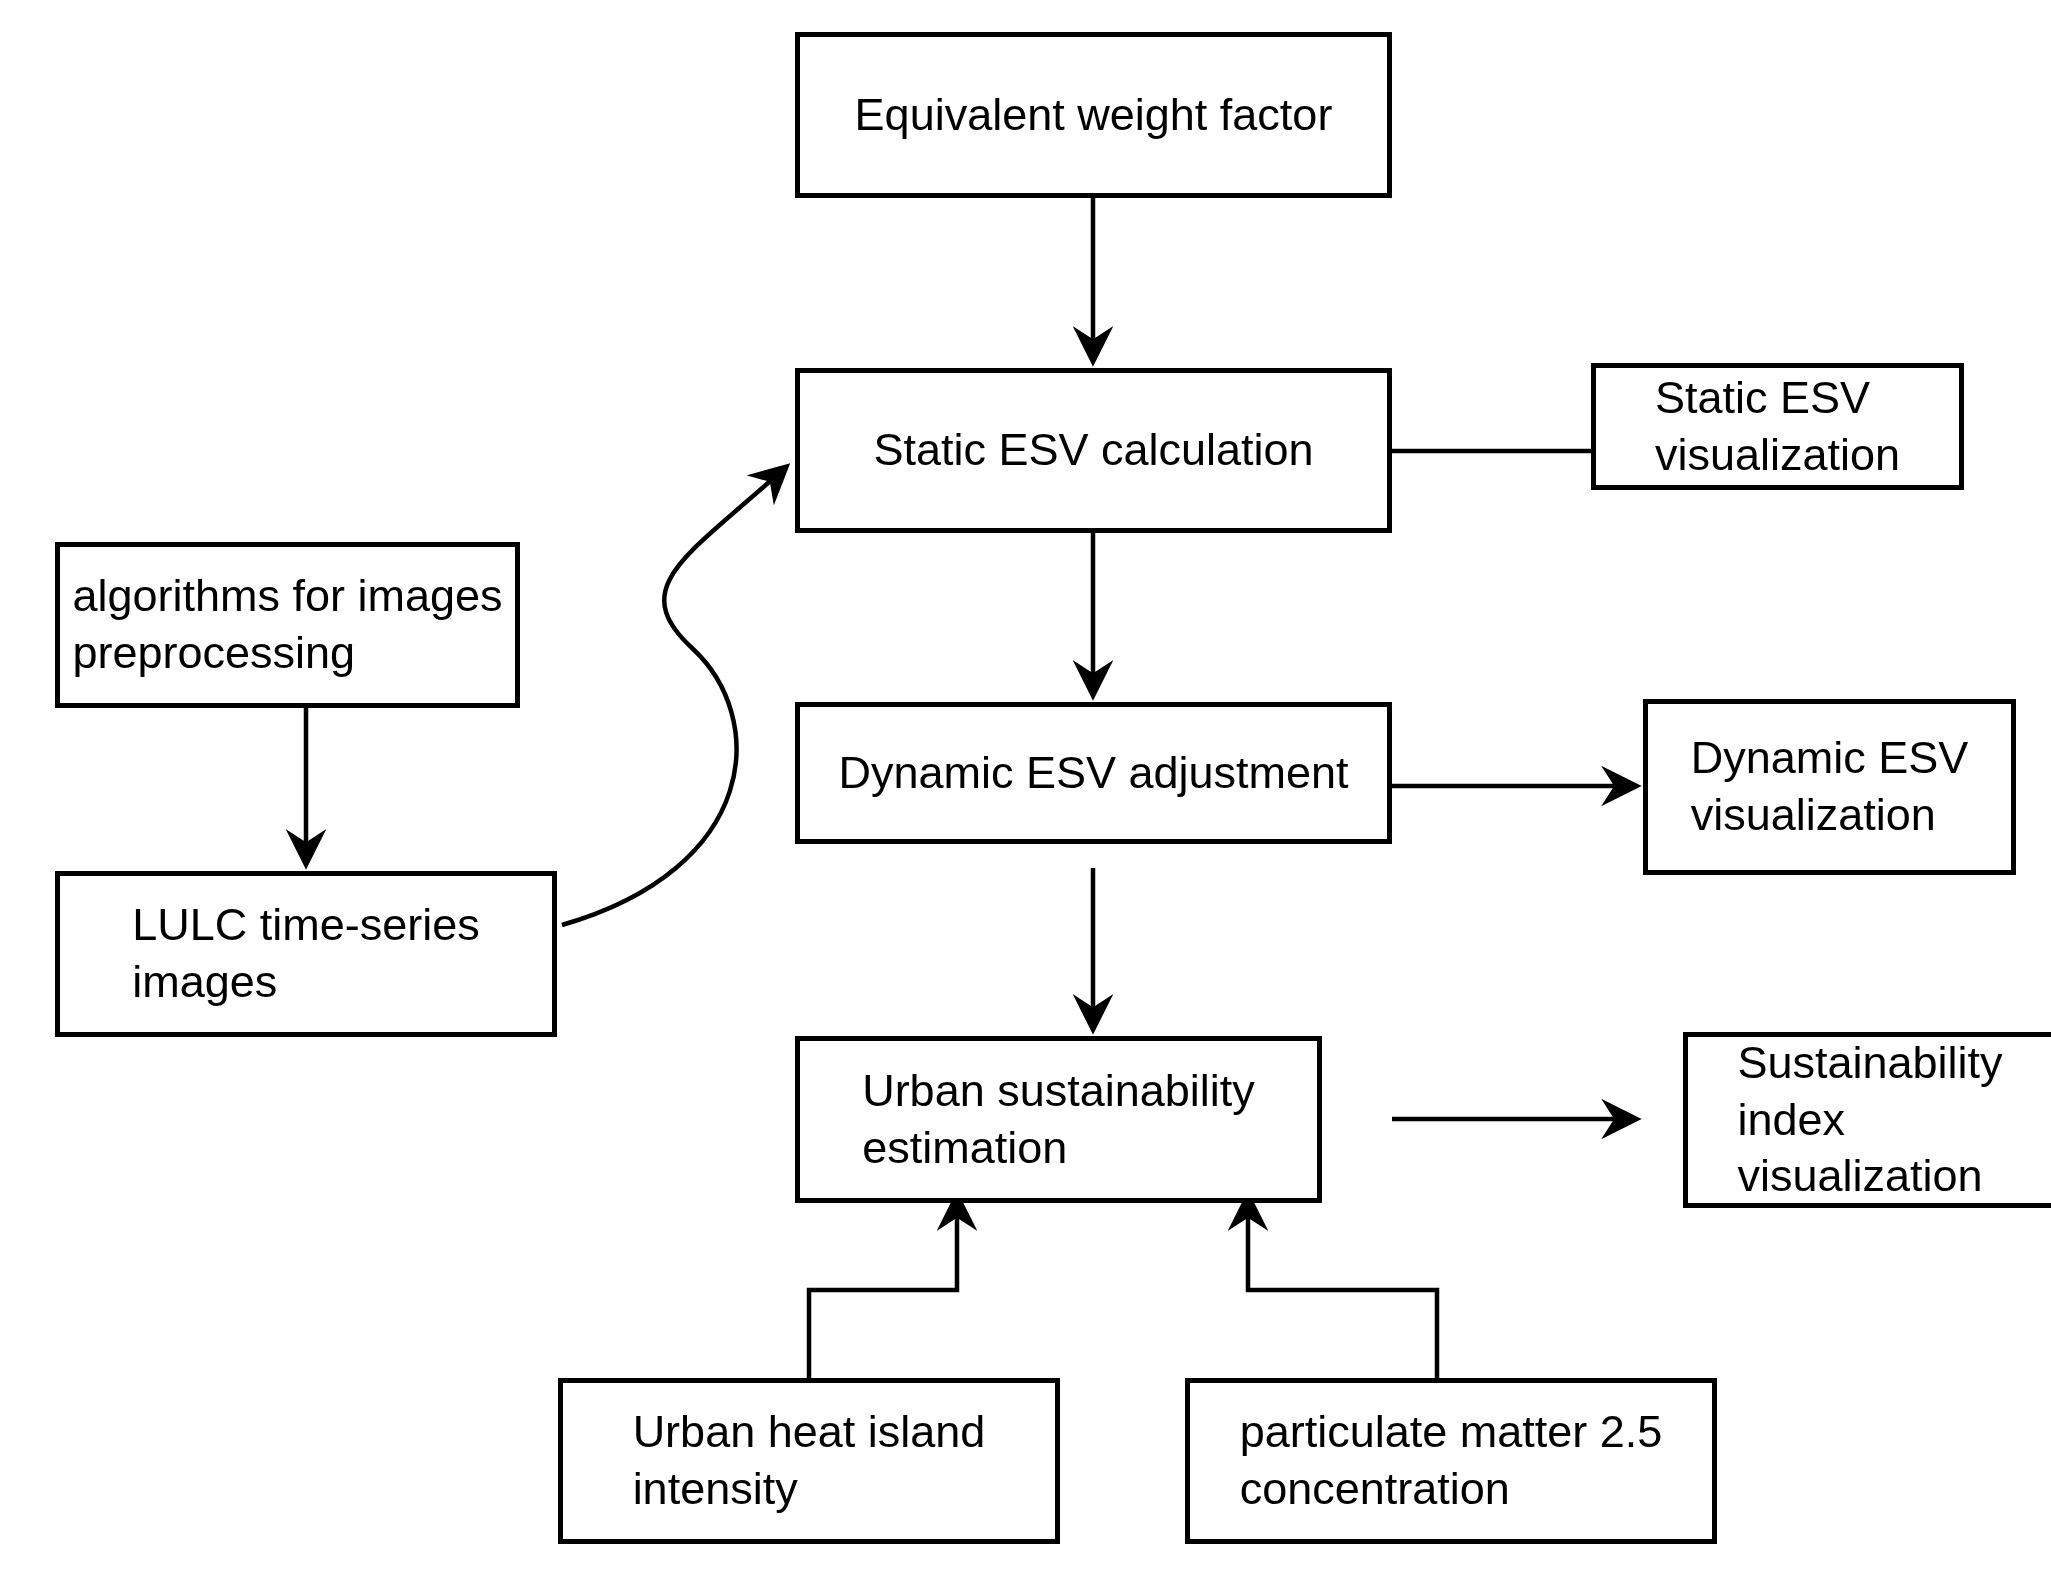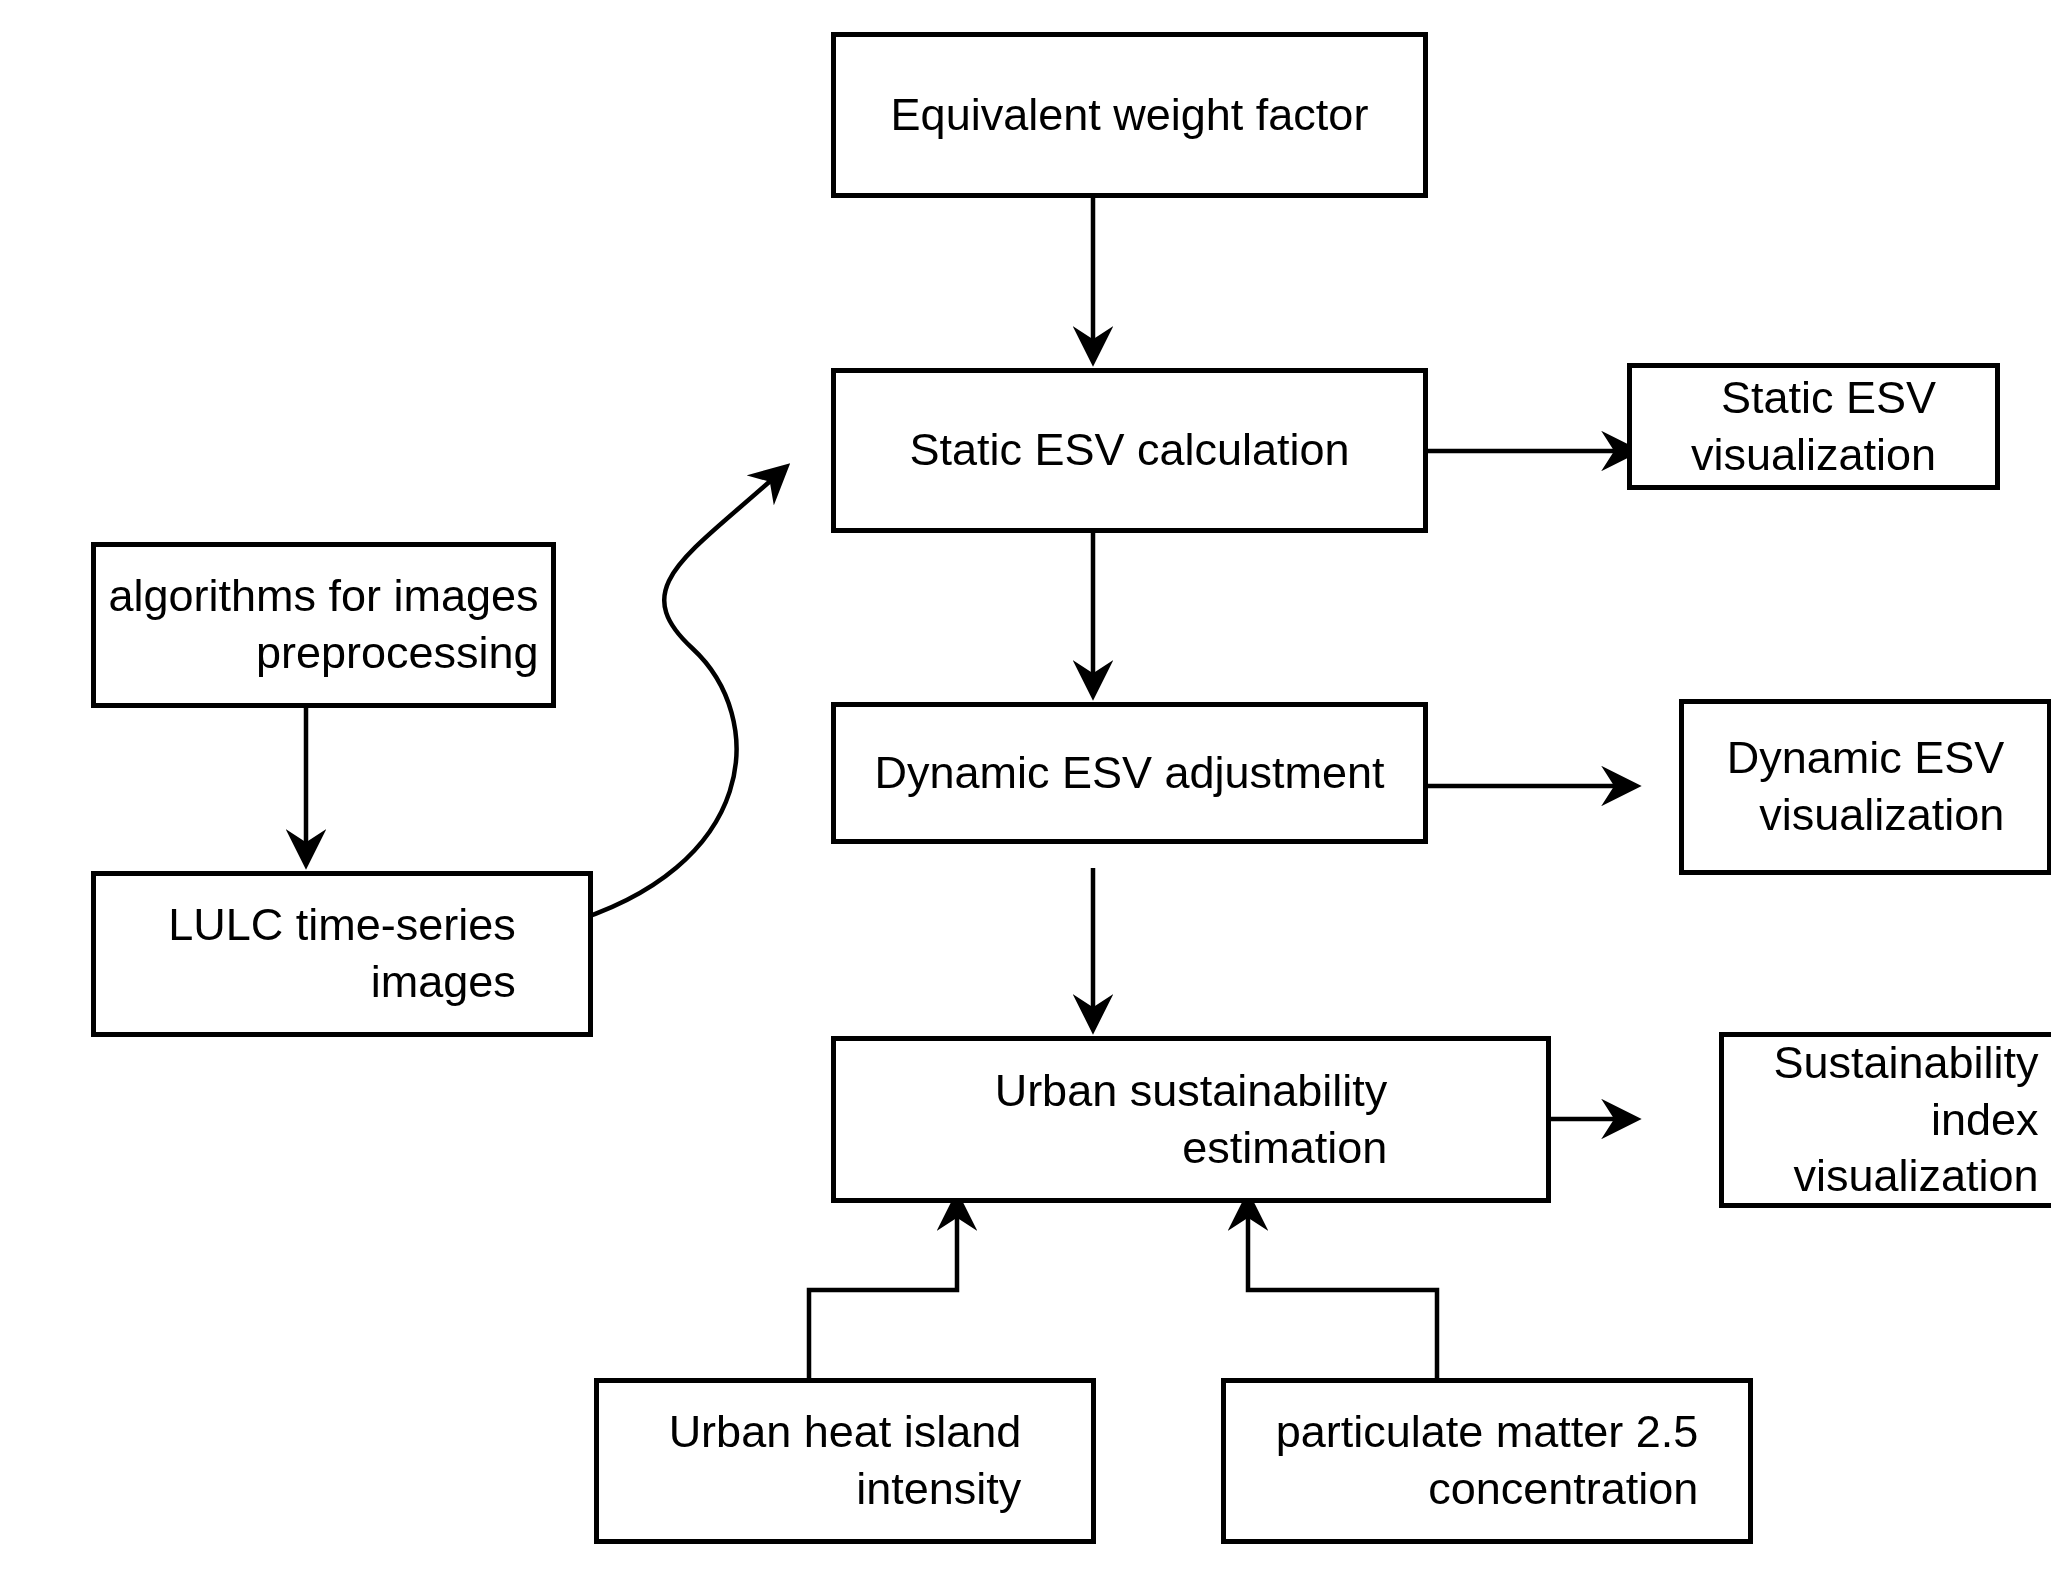--- a/index.html
+++ b/index.html
@@ -17,22 +17,21 @@
     width: 2051px; height: 1582px;
   }
   .node {
     position: absolute;
     box-sizing: border-box;
     border: 5px solid #000000;
     background: #ffffff;
     display: flex;
     align-items: center;
     justify-content: center;
-    text-align: right;
-    margin-left: 36px;
+    text-align: left;
   }
   .node-label {
     white-space: pre-line;
     font-size: 45px;
     line-height: 1.26;
     color: #000000;
     padding: 0 6px;
   }
 </style>
 </head>
@@ -62,21 +61,21 @@
 
   <div class="node" style="left: 795px; top: 32px; width: 597px; height: 166px;">
     <div class="node-label">Equivalent weight factor</div>
   </div>
   <div class="node" style="left: 795px; top: 368px; width: 597px; height: 165px;">
     <div class="node-label">Static ESV calculation</div>
   </div>
   <div class="node" style="left: 795px; top: 702px; width: 597px; height: 142px;">
     <div class="node-label">Dynamic ESV adjustment</div>
   </div>
-  <div class="node" style="left: 795px; top: 1036px; width: 720px; height: 167px;">
+  <div class="node" style="left: 795px; top: 1036px; width: 527px; height: 167px;">
     <div class="node-label">Urban sustainability
 estimation</div>
   </div>
   <div class="node" style="left: 1591px; top: 363px; width: 373px; height: 127px;">
     <div class="node-label">Static ESV
 visualization</div>
   </div>
   <div class="node" style="left: 1643px; top: 699px; width: 373px; height: 176px;">
     <div class="node-label">Dynamic ESV
 visualization</div>

